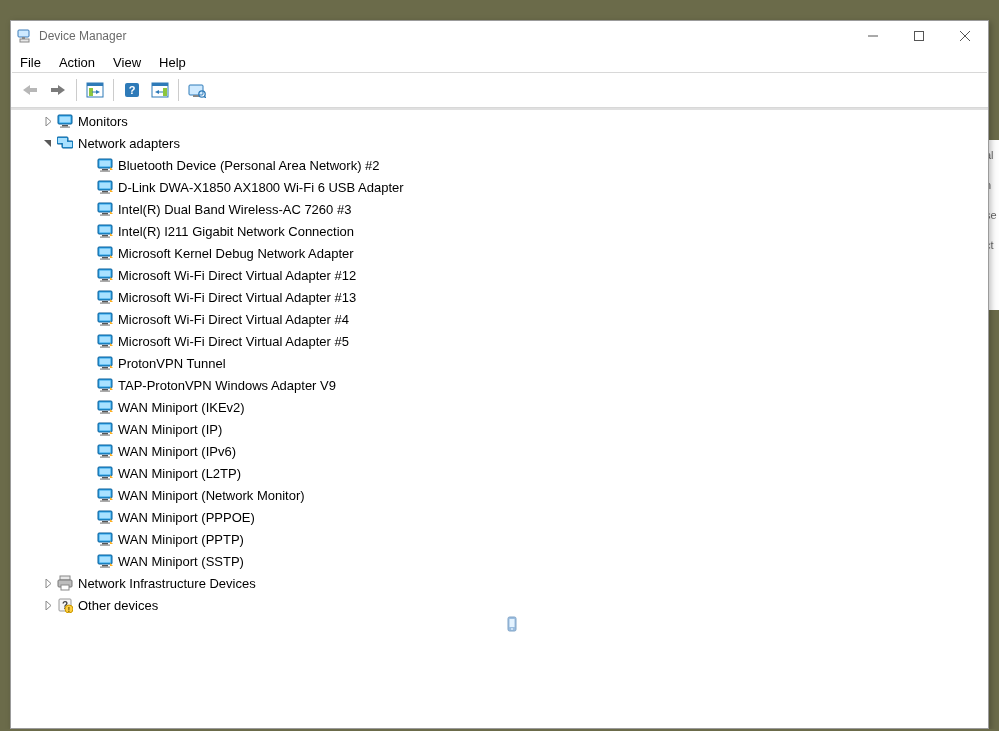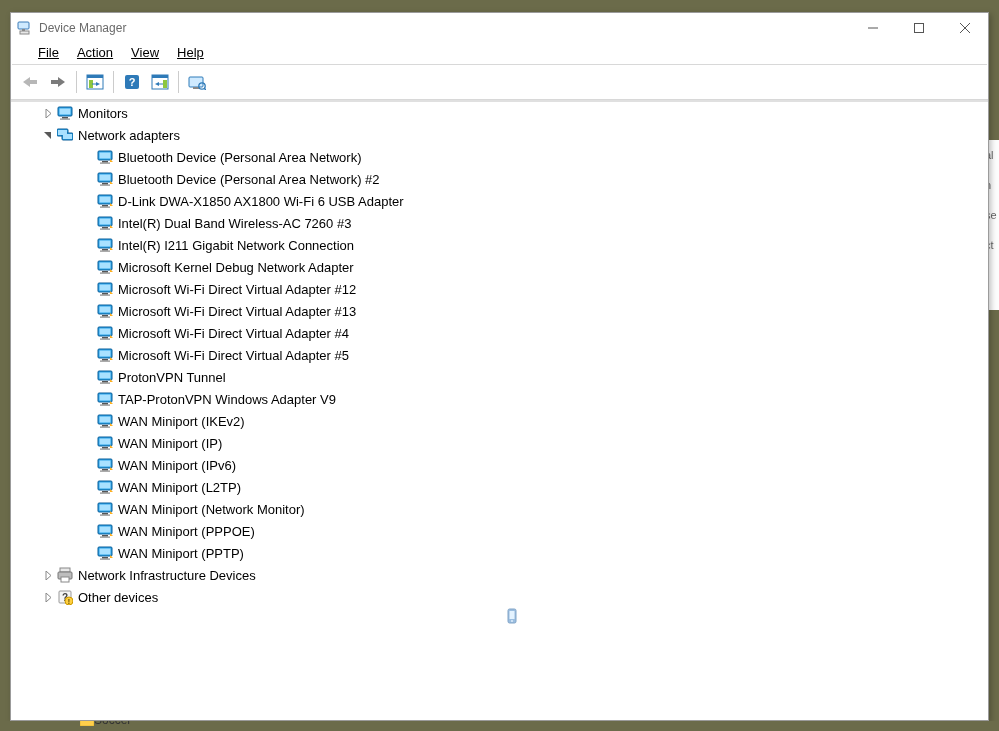--- a/index.html
+++ b/index.html
@@ -1,22 +1,22 @@
 <!DOCTYPE html>
 <html><head>
 <meta charset="utf-8">
 <style>
   html,body{margin:0;padding:0;font-family:"Segoe UI",Tahoma,sans-serif;font-size:13px;color:#000;background:#6b6b4a;}
-  .window{position:relative;width:977px;height:707px;margin:12px auto 0 auto;background:#fff;border:1px solid #9b9b9b;box-shadow:2px 2px 6px rgba(0,0,0,.25);display:flex;flex-direction:column;}
+  .window{position:relative;width:977px;height:707px;margin:20px auto 0 auto;background:#fff;border:1px solid #9b9b9b;box-shadow:2px 2px 6px rgba(0,0,0,.25);display:flex;flex-direction:column;}
   .titlebar{height:30px;display:flex;align-items:center;padding-left:6px;background:#fff;}
   .titlebar .ticon{width:16px;height:16px;margin-right:6px;display:flex;align-items:center;justify-content:center;}
   .titlebar .title{font-size:12px;color:#6a6a6a;}
   .wincontrols{margin-left:auto;display:flex;height:100%;}
   .wbtn{width:46px;display:flex;align-items:center;justify-content:center;color:#555;}
-  .menubar{height:21px;display:flex;align-items:flex-start;padding:0 18px;font-size:13px;text-decoration:underline;}
+  .menubar{height:21px;display:flex;align-items:flex-end;padding:0 0;font-size:13px;}
   .menuitem{padding:2px 9px;border-radius:0;}
   .sep{height:1px;background:#d8d8d8;margin:0 1px;}
   .toolbar{height:30px;display:flex;align-items:center;gap:2px;padding:2px 6px;background:#fff;border-bottom:1px solid #d8d8d8;}
   .tbtn{width:24px;height:24px;display:flex;align-items:center;justify-content:center;border:1px solid transparent;}
   .tdiv{width:1px;height:22px;background:#ccc;margin:0 3px;}
   .content{flex:1 1 auto;overflow:hidden;position:relative;border-top:2px solid #e0e0e0;}
   .treewrap{position:absolute;inset:0;padding:0 0 4px 4px;overflow:auto;scrollbar-width:thin;}
   .row{height:22px;display:flex;align-items:center;white-space:nowrap;}
   .twist{width:14px;display:flex;align-items:center;justify-content:center;color:#6d6d6d;}
   .twist svg{width:9px;height:9px;}
@@ -161,29 +161,20 @@
           </span>
           <span class="label">Network adapters</span>
         </div>
         <div class="row indent-2">
           <span class="twist"></span>
           <span class="nicon">
             <svg width="16" height="16" viewBox="0 0 16 16">
               <use href="#ic-net"></use>
             </svg>
           </span>
-          <span class="label">Bluetooth Device (Personal Area Network)</span>
-        </div>
-        <div class="row indent-2">
-          <span class="twist"></span>
-          <span class="nicon">
-            <svg width="16" height="16" viewBox="0 0 16 16">
-              <use href="#ic-net"></use>
-            </svg>
-          </span>
           <span class="label">Bluetooth Device (Personal Area Network) #2</span>
         </div>
         <div class="row indent-2">
           <span class="twist"></span>
           <span class="nicon">
             <svg width="16" height="16" viewBox="0 0 16 16">
               <use href="#ic-net"></use>
             </svg>
           </span>
           <span class="label">D-Link DWA-X1850 AX1800 Wi-Fi 6 USB Adapter</span>
@@ -324,20 +315,29 @@
           <span class="label">WAN Miniport (PPPOE)</span>
         </div>
         <div class="row indent-2">
           <span class="twist"></span>
           <span class="nicon">
             <svg width="16" height="16" viewBox="0 0 16 16">
               <use href="#ic-net"></use>
             </svg>
           </span>
           <span class="label">WAN Miniport (PPTP)</span>
+        </div>
+        <div class="row indent-2">
+          <span class="twist"></span>
+          <span class="nicon">
+            <svg width="16" height="16" viewBox="0 0 16 16">
+              <use href="#ic-net"></use>
+            </svg>
+          </span>
+          <span class="label">WAN Miniport (SSTP)</span>
         </div>
         <div class="row indent-1">
           <span class="twist">
             <svg width="9" height="9" viewBox="0 0 9 9">
               <use href="#tw-col"></use>
             </svg>
           </span>
           <span class="nicon">
             <svg width="16" height="16" viewBox="0 0 16 16">
               <use href="#ic-printer"></use>

